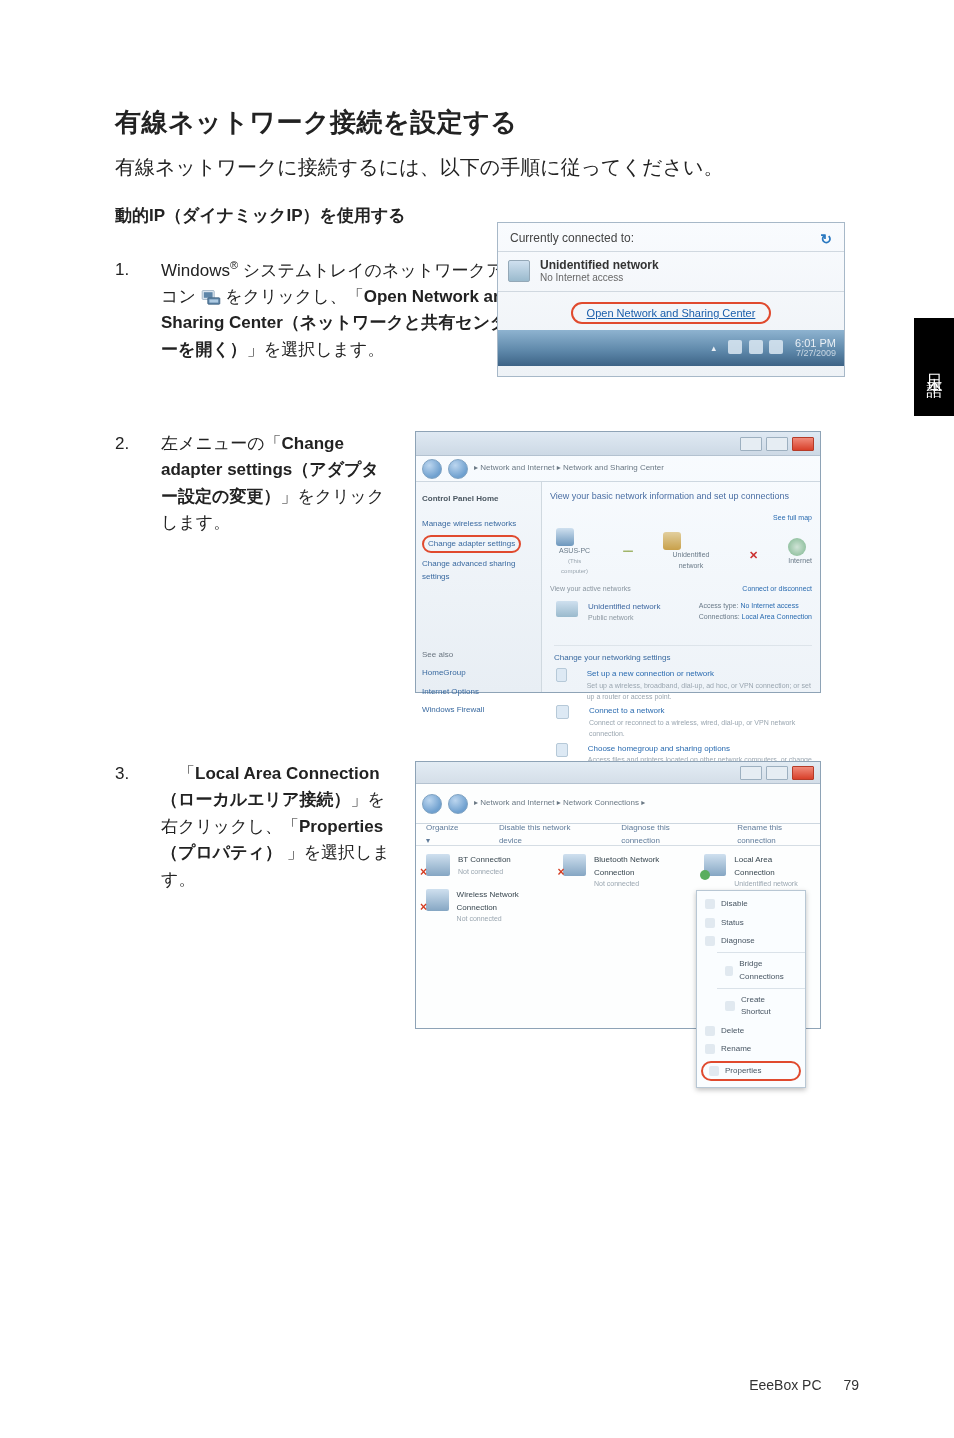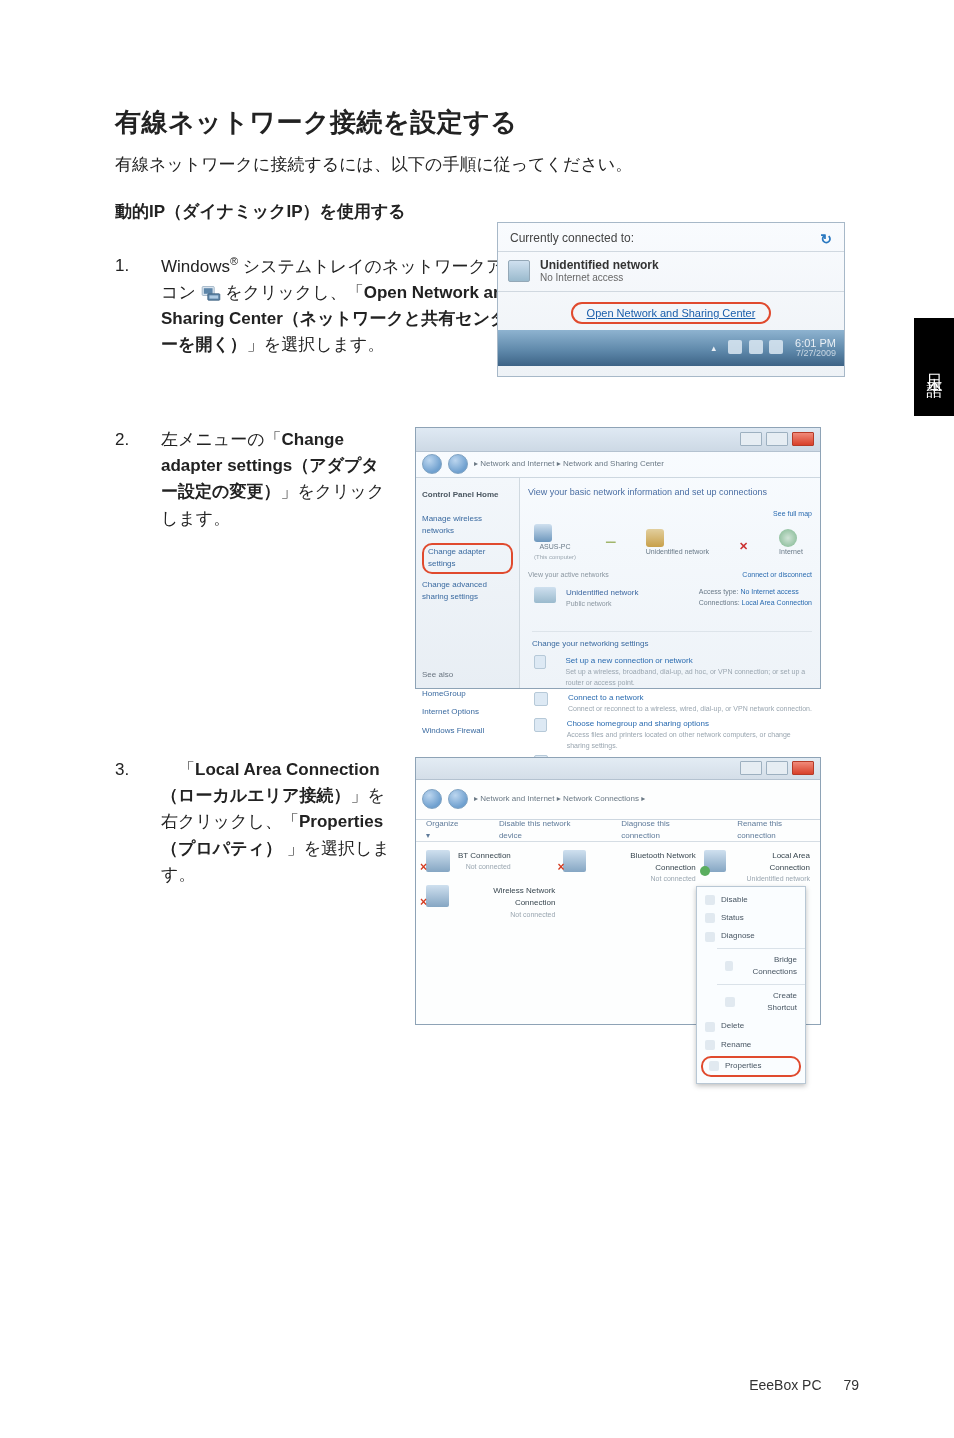--- a/index.html
+++ b/index.html
@@ -1,19 +1,19 @@
 <!DOCTYPE html>
 <html><head>
   <meta charset="utf-8">
   <style>
     * { box-sizing: border-box; margin: 0; padding: 0; }
     body { width: 954px; height: 1438px; background: #fff; font-family: "Hiragino Sans", "Meiryo", sans-serif; color: #222; position: relative; }
     .page { padding: 105px 95px 40px 115px; position: relative; }
     .heading { font-size: 26px; font-weight: 700; line-height: 1.35; margin-bottom: 12px; letter-spacing: 0.5px; }
-    .intro { font-size: 17px; margin-bottom: 22px; line-height: 1.5; }
+    .intro { font-size: 20px; margin-bottom: 22px; line-height: 1.5; }
     .sub { font-size: 17px; font-weight: 700; margin-bottom: 30px; }
     .numitem { display: flex; gap: 24px; font-size: 17px; line-height: 1.55; }
     .num { width: 22px; flex: 0 0 22px; }
     .step1 { margin-bottom: 68px; }
     .step1 .txtcol { width: 360px; flex: 0 0 360px; }
     .step2 { margin-bottom: 68px; }
     .step2 .txtcol { width: 230px; flex: 0 0 230px; }
     .step3 { margin-bottom: 30px; }
     .step3 .txtcol { width: 230px; flex: 0 0 230px; }
     .bold { font-weight: 700; }
@@ -44,21 +44,21 @@
 
     
     .shot2 { width: 406px; height: 262px; border:1px solid #8ea3b6; background: linear-gradient(#f9fcff,#eef3f8); position: relative; font-size:8px; color:#6a7a88;}
     .s2title { height:24px; background:linear-gradient(#dfe9f3,#cdd9e5); border-bottom:1px solid #b4c2d0; display:flex; align-items:center; justify-content:flex-end; padding:0 6px; gap:4px;}
     .wbtn { width:22px; height:14px; background:#e6edf3; border:1px solid #9db0c0; border-radius:1px; }
     .wbtn.cl { background: linear-gradient(#f08a7a,#d8402a); border-color:#b53b28; }
     .s2addr { height:26px; border-bottom:1px solid #cdd7e0; display:flex; align-items:center; padding:0 6px; gap:6px; }
     .navb { width:20px; height:20px; border-radius:50%; background: radial-gradient(circle at 35% 30%, #bcd6ef, #6fa0cf 70%); border:1px solid #7ea2c2; }
     .crumb { color:#6a7884; font-size:8px; flex:1; }
     .s2below { display:flex; height: calc(100% - 50px);}
-    .s2side { width:104px; border-right:1px solid #d0d9e0; padding:8px 6px; background:linear-gradient(#f3f7fb,#e8eef4);}
+    .s2side { width:126px; border-right:1px solid #d0d9e0; padding:8px 6px; background:linear-gradient(#f3f7fb,#e8eef4);}
     .sidel { color:#3a6aa0; font-size:8px; padding:3px 0;}
     .ring { border:2px solid #e04a2e; border-radius:10px; padding:1px 4px; display:inline-block; margin:2px 0;}
     .s2content { flex:1; padding:8px 8px; }
     .ctop { color:#4a6ea3; font-size:9px; margin-bottom:8px; }
     .icrow { display:flex; align-items:center; gap:30px; margin:4px 0 8px 6px; }
     .ic { width:18px; height:18px; border-radius:3px; }
     .ic.a { background: linear-gradient(#cfe0ef,#6d97bd); }
     .ic.b { background: linear-gradient(#e2cf9e,#c8a04a); }
     .ic.x { width:10px; height:10px; font-size:11px; color:#c33; font-weight:700; }
     .ic.c { background: radial-gradient(circle,#cfe3d6,#7db68e); border-radius:50%; }
@@ -70,21 +70,21 @@
     .linkrow { display:flex; gap:20px; margin:3px 0 0 6px; }
     .li { width:14px; height:14px; background:#dde9f4; border:1px solid #b6c9d8; border-radius:2px; }
     .ltxt .t { font-size:8px; color:#2a6bb0; }
     .ltxt .d { font-size:7px; color:#9aa6b0; }
 
     
     .shot3 { width: 406px; height: 268px; border:1px solid #8ea3b6; background:#fdfefe; font-size:8px; color:#6a7a88; position: relative;}
     .s3title { height:22px; background:linear-gradient(#e3ecf4,#d4dee8); border-bottom:1px solid #b4c2d0; display:flex; align-items:center; justify-content:flex-end; padding:0 6px; gap:4px;}
     .s3addr { height:40px; border-bottom:1px solid #cdd7e0; display:flex; align-items:center; padding:0 6px; gap:6px; }
     .s3tool { height:22px; border-bottom:1px solid #d5dde4; display:flex; align-items:center; gap:40px; padding:0 10px; color:#5f7b9a; font-size:8px;}
-    .s3body { padding: 8px 10px; display:flex; gap:8px; position:relative;text-align:right; }
+    .s3body { padding: 8px 10px; display:flex; gap:8px; position:relative; }
     .col { display:flex; gap:8px; }
     .col .cic { width:24px; height:22px; background: linear-gradient(#cfe0ef,#85a6c3); border-radius:2px; position:relative;}
     .col .cic.red::after { content:"×"; position:absolute; left:-6px; bottom:-5px; color:#d43c22; font-size:12px; font-weight:700;}
     .col .cic.green::after { content:""; position:absolute; left:-4px; bottom:-4px; width:10px; height:10px; background:#5aae5f; border-radius:50%;}
     .col .ci2 { width:24px; height:22px; background: linear-gradient(#cfe0ef,#85a6c3); border-radius:2px; position:relative;}
     .col .ci2.red::after { content:"×"; position:absolute; left:-6px; bottom:-5px; color:#d43c22; font-size:12px; font-weight:700;}
     .ctxt .t { font-size:8px; color:#38464f; }
     .ctxt .d { font-size:7px; color:#9aa6b0; }
     .menu { position:absolute; right:14px; top:44px; width:110px; background:#fafdff; border:1px solid #b8c7d4; box-shadow:0 2px 5px rgba(0,0,0,.25); padding:4px 0;}
     .mi { padding:3px 8px; font-size:8px; color:#475562; display:flex; align-items:center; gap:6px;}

